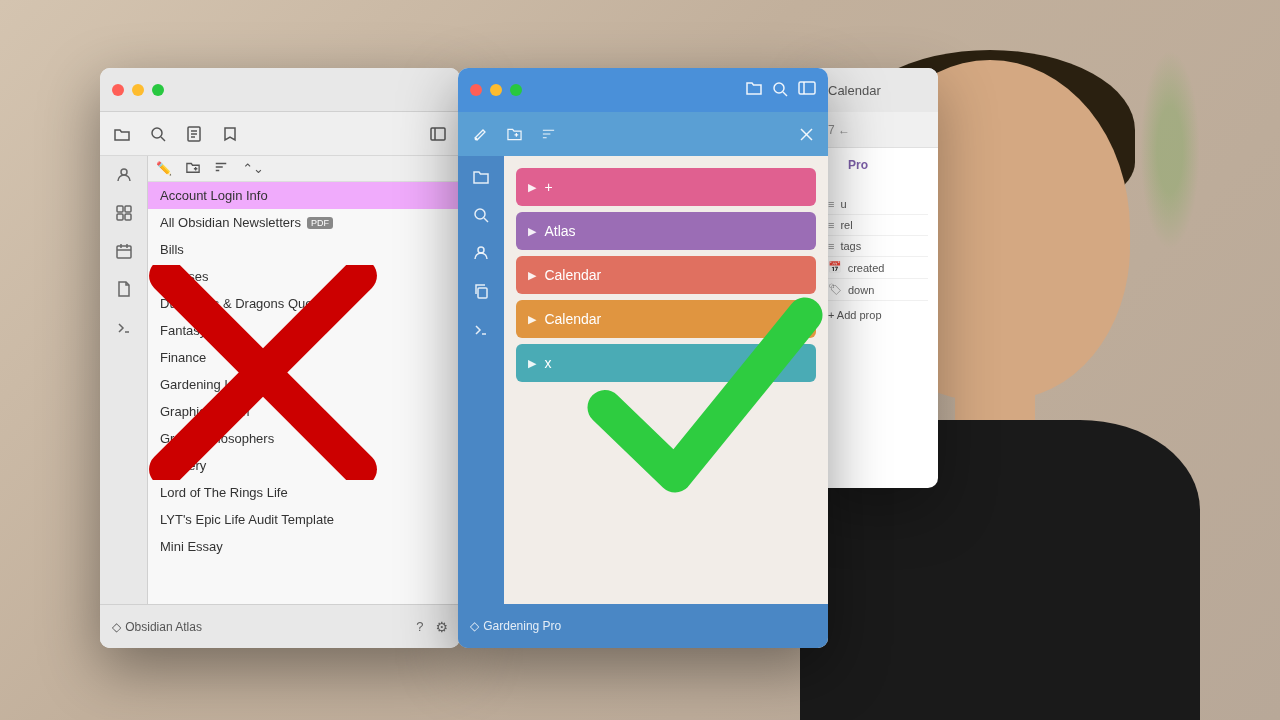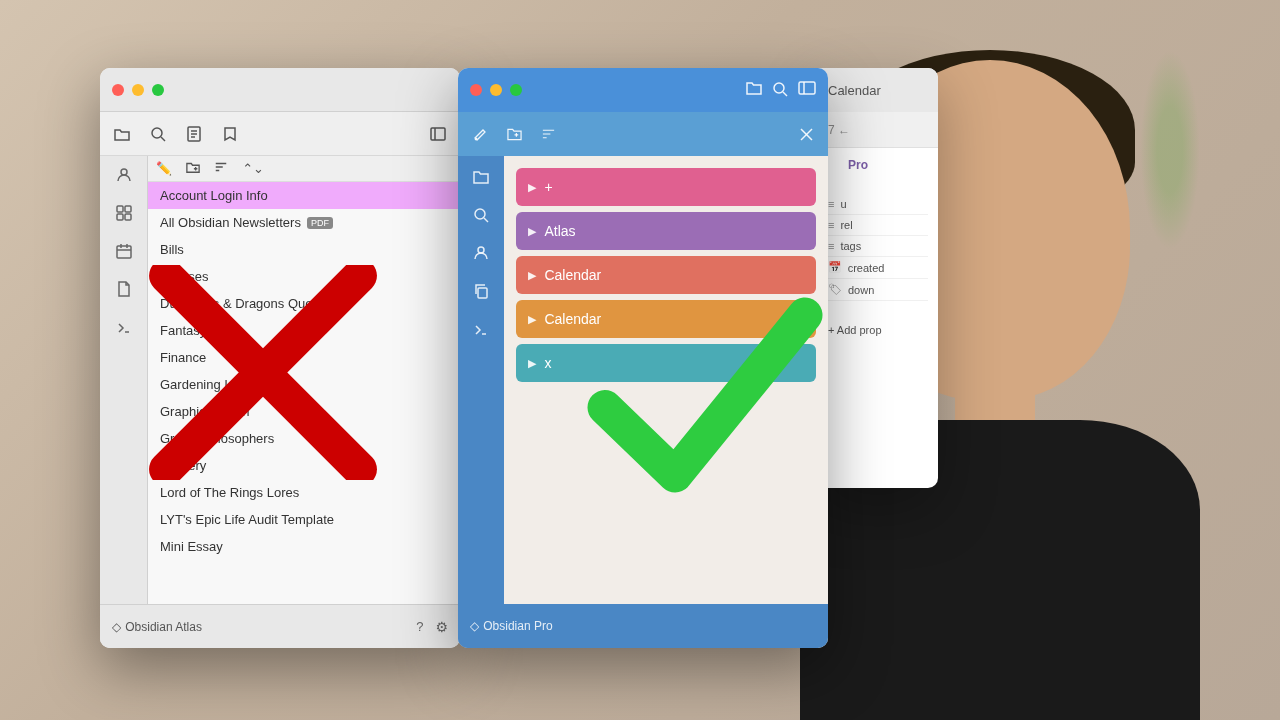--- a/index.html
+++ b/index.html
@@ -398,21 +398,20 @@
       flex-shrink: 0;
     }
 
     .add-prop {
       padding: 8px 0;
       font-size: 11px;
       color: #555;
       display: flex;
       gap: 4px;
       cursor: pointer;
-      margin-top: 15px;
     }
 
     
     .person-container {
       position: absolute;
       right: 0;
       top: 0;
       width: 580px;
       height: 720px;
       overflow: hidden;
@@ -560,21 +559,21 @@
     <div class="file-item">
       <span>Graphic Design</span>
     </div>
     <div class="file-item">
       <span>Greek Philosophers</span>
     </div>
     <div class="file-item">
       <span>Grocery</span>
     </div>
     <div class="file-item">
-      <span>Lord of The Rings Lores</span>
+      <span>Lord of The Rings Life</span>
     </div>
     <div class="file-item">
       <span>LYT's Epic Life Audit Template</span>
     </div>
     <div class="file-item">
       <span>Mini Essay</span>
     </div>
   </div>
 
   <div class="window-statusbar">
@@ -696,21 +695,21 @@
     </div>
     <div class="folder-item fi-teal">
       <span class="chevron">▶</span>
       <span>x</span>
     </div>
   </div>
 
   <div class="right-statusbar">
     <span class="right-statusbar-text">
       <span>◇</span>
-      <span>Obsidian Pro</span>
+      <span>Gardening Pro</span>
     </span>
   </div>
 </div>
 
 <div class="mac-panel-right">
   <div class="panel-header">
     <span>Calendar</span>
   </div>
   <div class="panel-nav">
     <span>7 ←</span>

